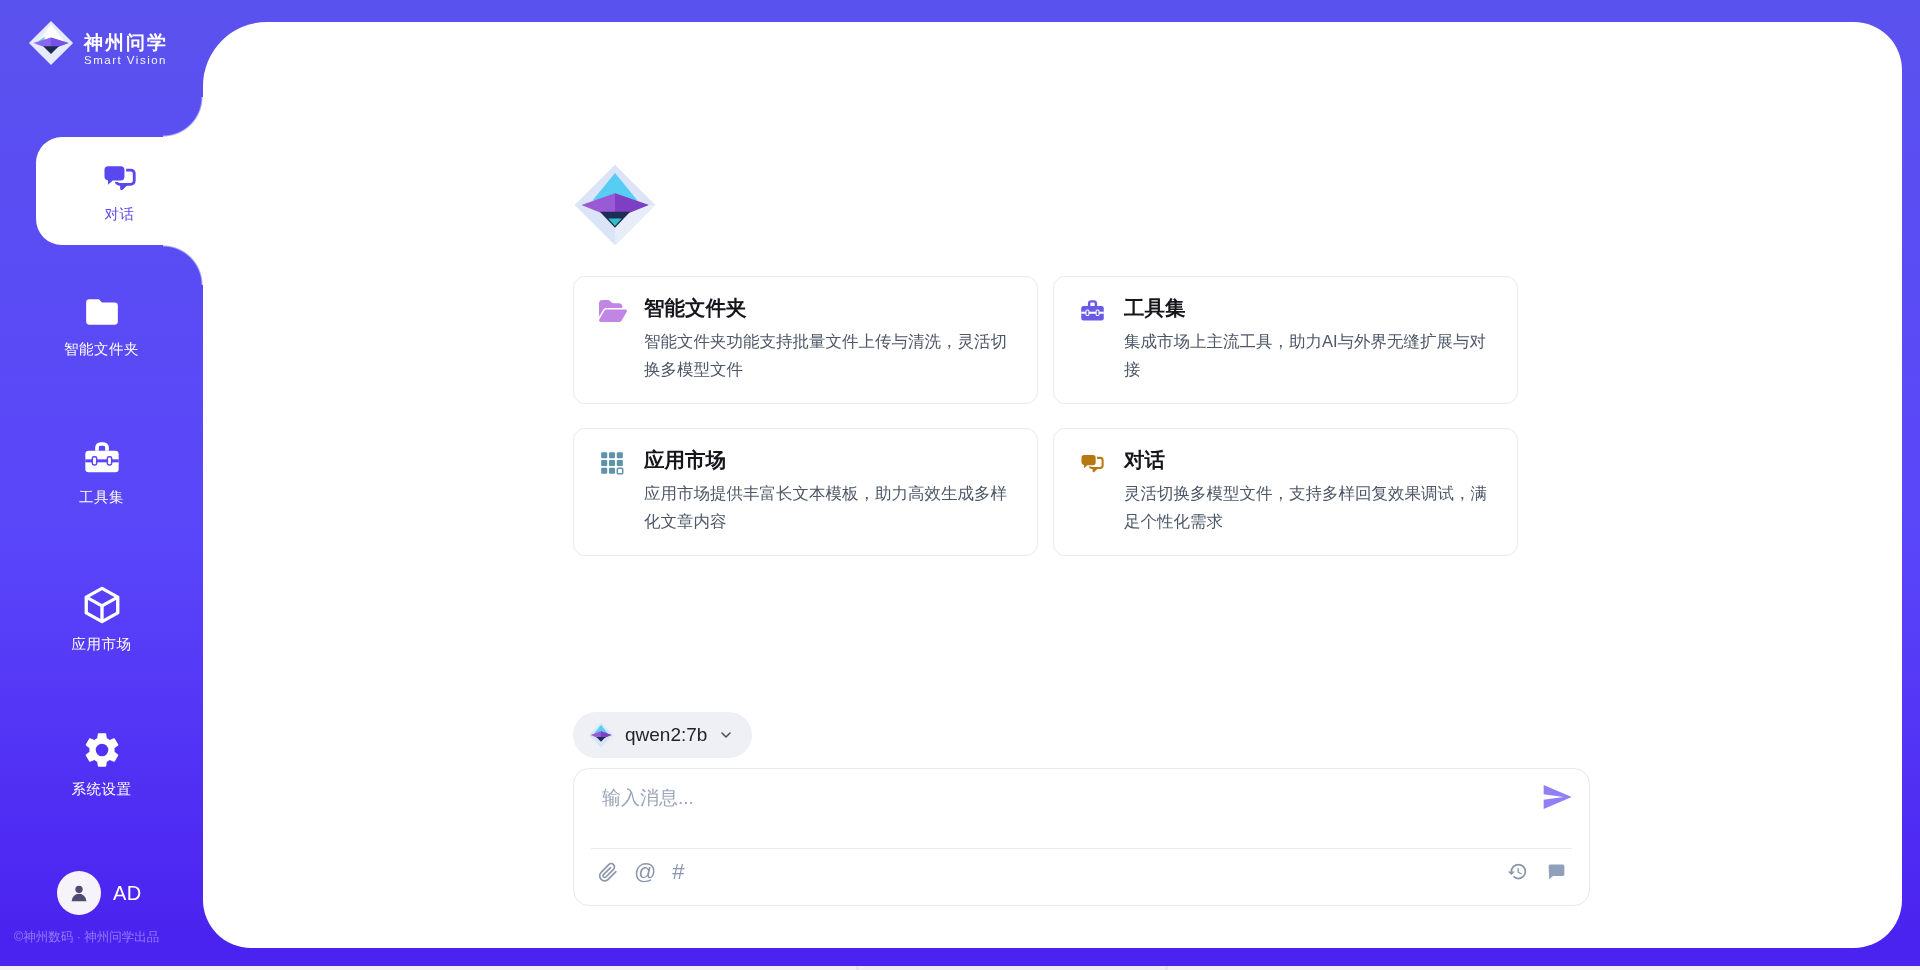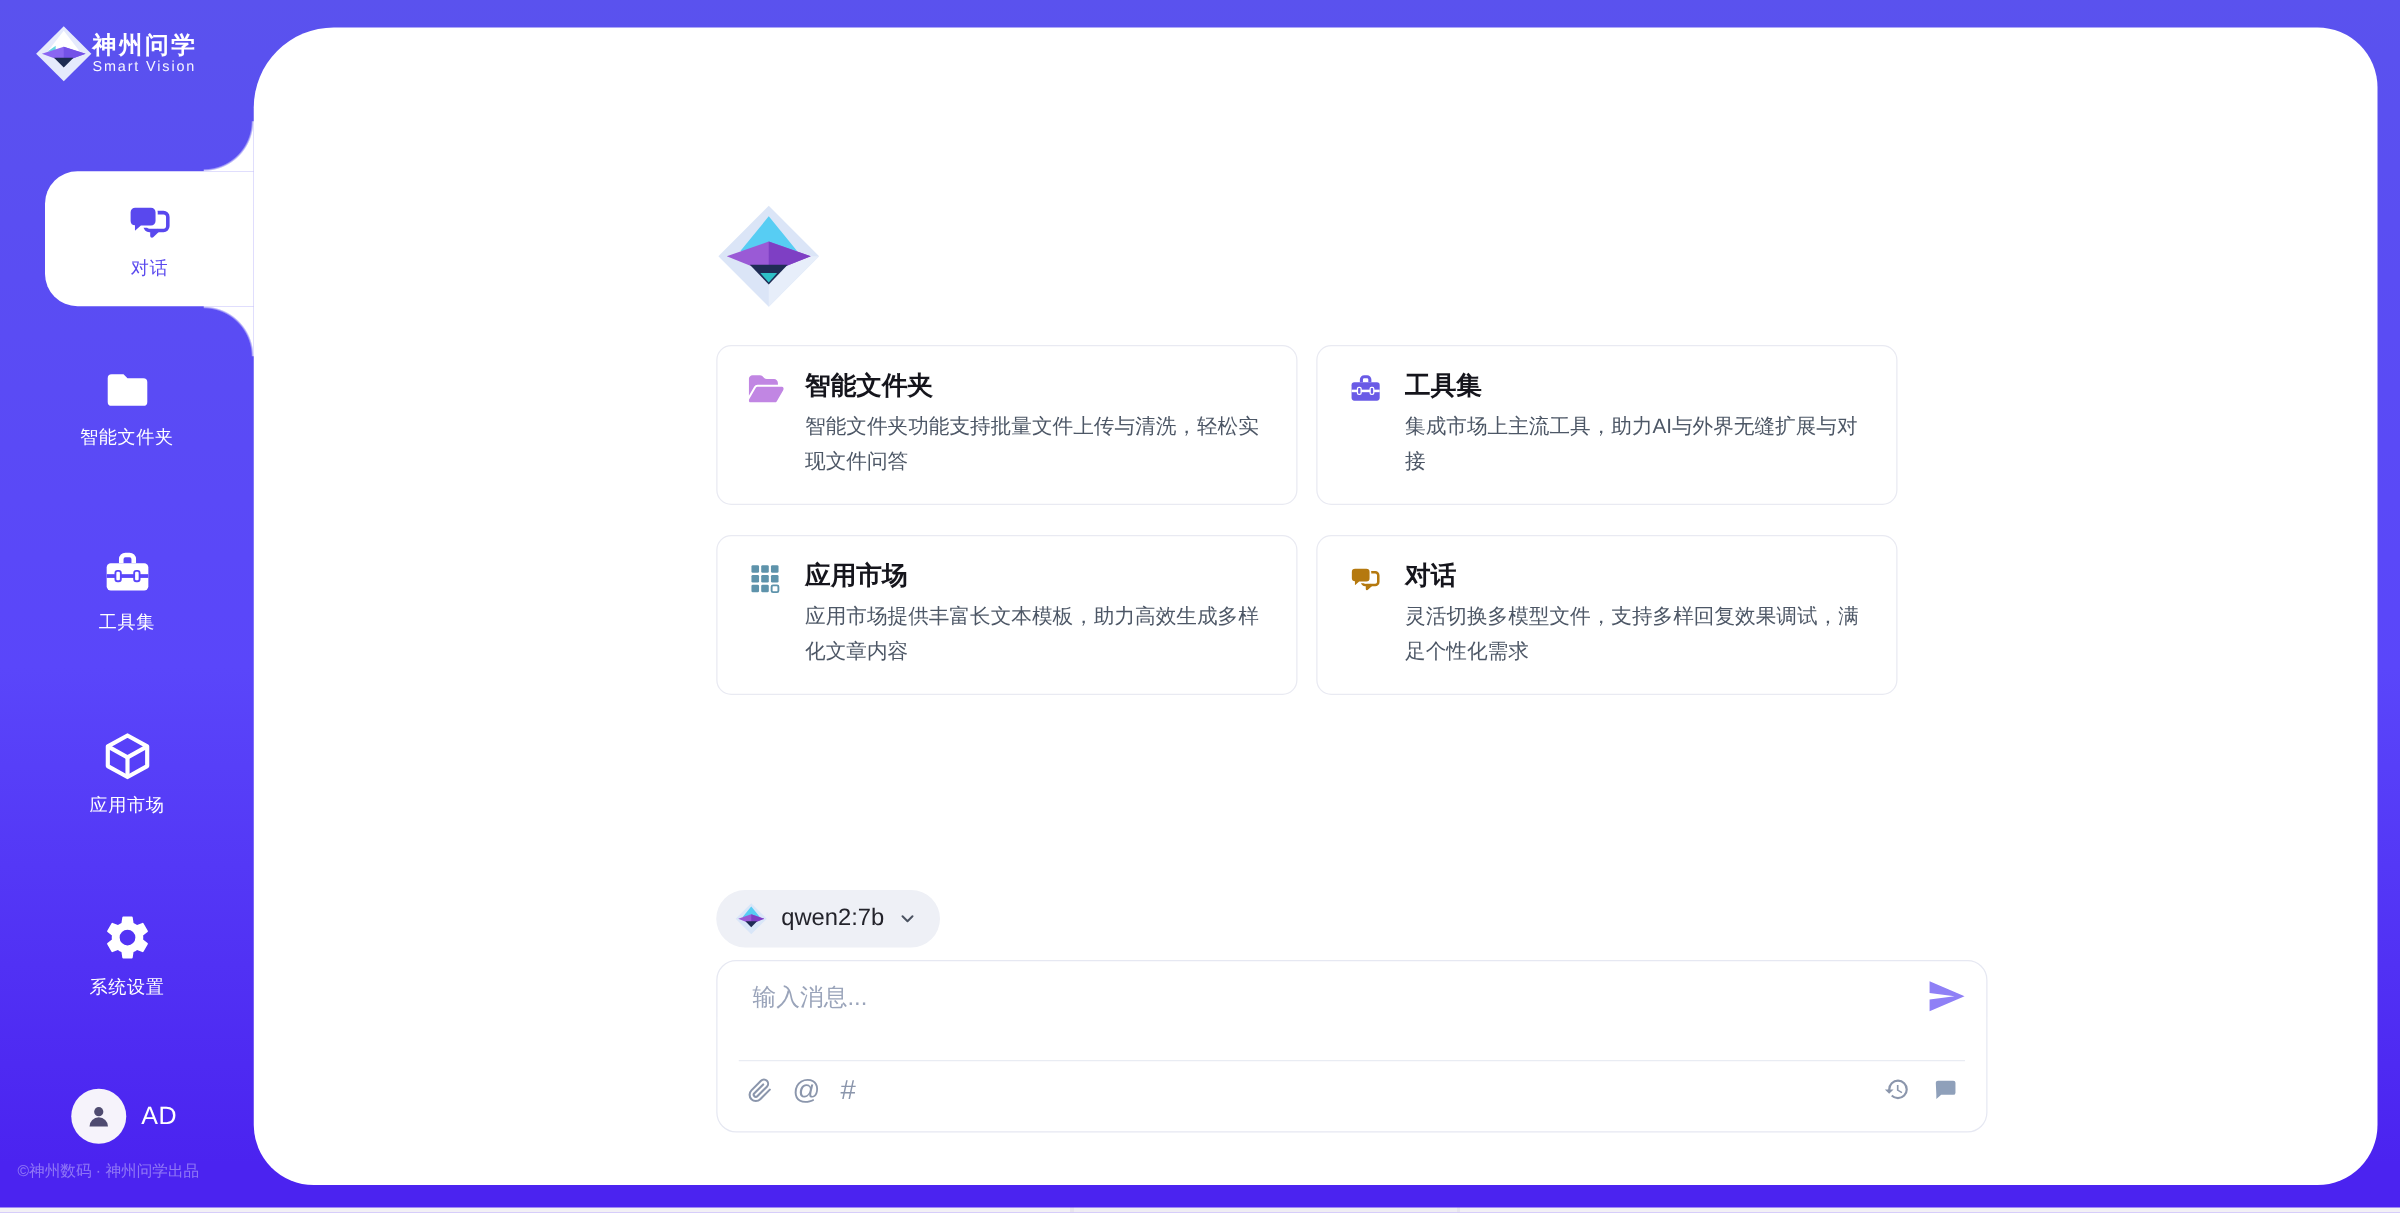--- a/index.html
+++ b/index.html
@@ -9,21 +9,21 @@
     background: linear-gradient(180deg, #5A52EE 0%, #5A46FA 55%, #4B23F0 96%, #4B23F0 100%);
   }
 
   
   .main-area {
     position: absolute; left: 203px; top: 22px; width: 1699px; height: 926px;
     background: #fff; border-radius: 64px 48px 48px 48px;
   }
 
   
-  .brand { position: absolute; left: 28px; top: 20px; display: flex; align-items: center; color: #fff; }
+  .brand { position: absolute; left: 28px; top: 20px; display: flex; align-items: flex-end; gap: 10px; color: #fff; }
   .brand-name { font-size: 19px; font-weight: bold; letter-spacing: 2px; line-height: 1.15; }
   .brand-sub { font-size: 11.5px; letter-spacing: 1.5px; opacity: .95; }
 
   .tab-active {
     position: absolute; left: 36px; top: 137px; width: 167px; height: 108px;
     background: #fff; border-radius: 26px 0 0 26px;
     display: flex; flex-direction: column; align-items: center; justify-content: center; gap: 8px;
     color: #5948EE; cursor: pointer;
   }
   .tab-active .nav-label { color: #5948EE; }
@@ -134,21 +134,21 @@
 
     <div class="cards">
 
       <div class="card">
         <span class="card-icon" style="color: rgb(193, 134, 227);">
           <svg width="28" height="26" viewBox="0 0 576 512" fill="currentColor">
             <path d="M88.7 223.8L0 375.8V96C0 60.7 28.7 32 64 32H181.5c17 0 33.3 6.7 45.3 18.7l26.5 26.5c12 12 28.3 18.7 45.3 18.7H416c35.3 0 64 28.7 64 64v32H144c-22.8 0-43.8 12.1-55.3 31.8zm27.6 16.1C122.1 230 132.6 224 144 224H544c11.5 0 22 6.1 27.7 16.1s5.7 22.2-.1 32.1l-112 192C453.9 474 443.4 480 432 480H32c-11.5 0-22-6.1-27.7-16.1s-5.7-22.2 .1-32.1l112-192z"></path>
           </svg>
         </span>
         <div class="card-title">智能文件夹</div>
-        <div class="card-desc">智能文件夹功能支持批量文件上传与清洗，轻松实现文件问答</div>
+        <div class="card-desc">智能文件夹功能支持批量文件上传与清洗，灵活切换多模型文件</div>
       </div>
 
       <div class="card">
         <span class="card-icon" style="color: rgb(106, 91, 230);">
           <svg width="27" height="27" viewBox="0 0 24 24">
             <rect x="2" y="7" width="20" height="13" rx="2" fill="currentColor"></rect>
             <path d="M9 7V5a2 2 0 0 1 2-2h2a2 2 0 0 1 2 2v2" fill="none" stroke="currentColor" stroke-width="2.2"></path>
             <rect x="2" y="12.2" width="20" height="1.8" fill="#fff"></rect>
             <rect x="6.2" y="10.6" width="2.6" height="5" rx="1" fill="currentColor" stroke="#fff" stroke-width=".9"></rect>
             <rect x="15.2" y="10.6" width="2.6" height="5" rx="1" fill="currentColor" stroke="#fff" stroke-width=".9"></rect>

